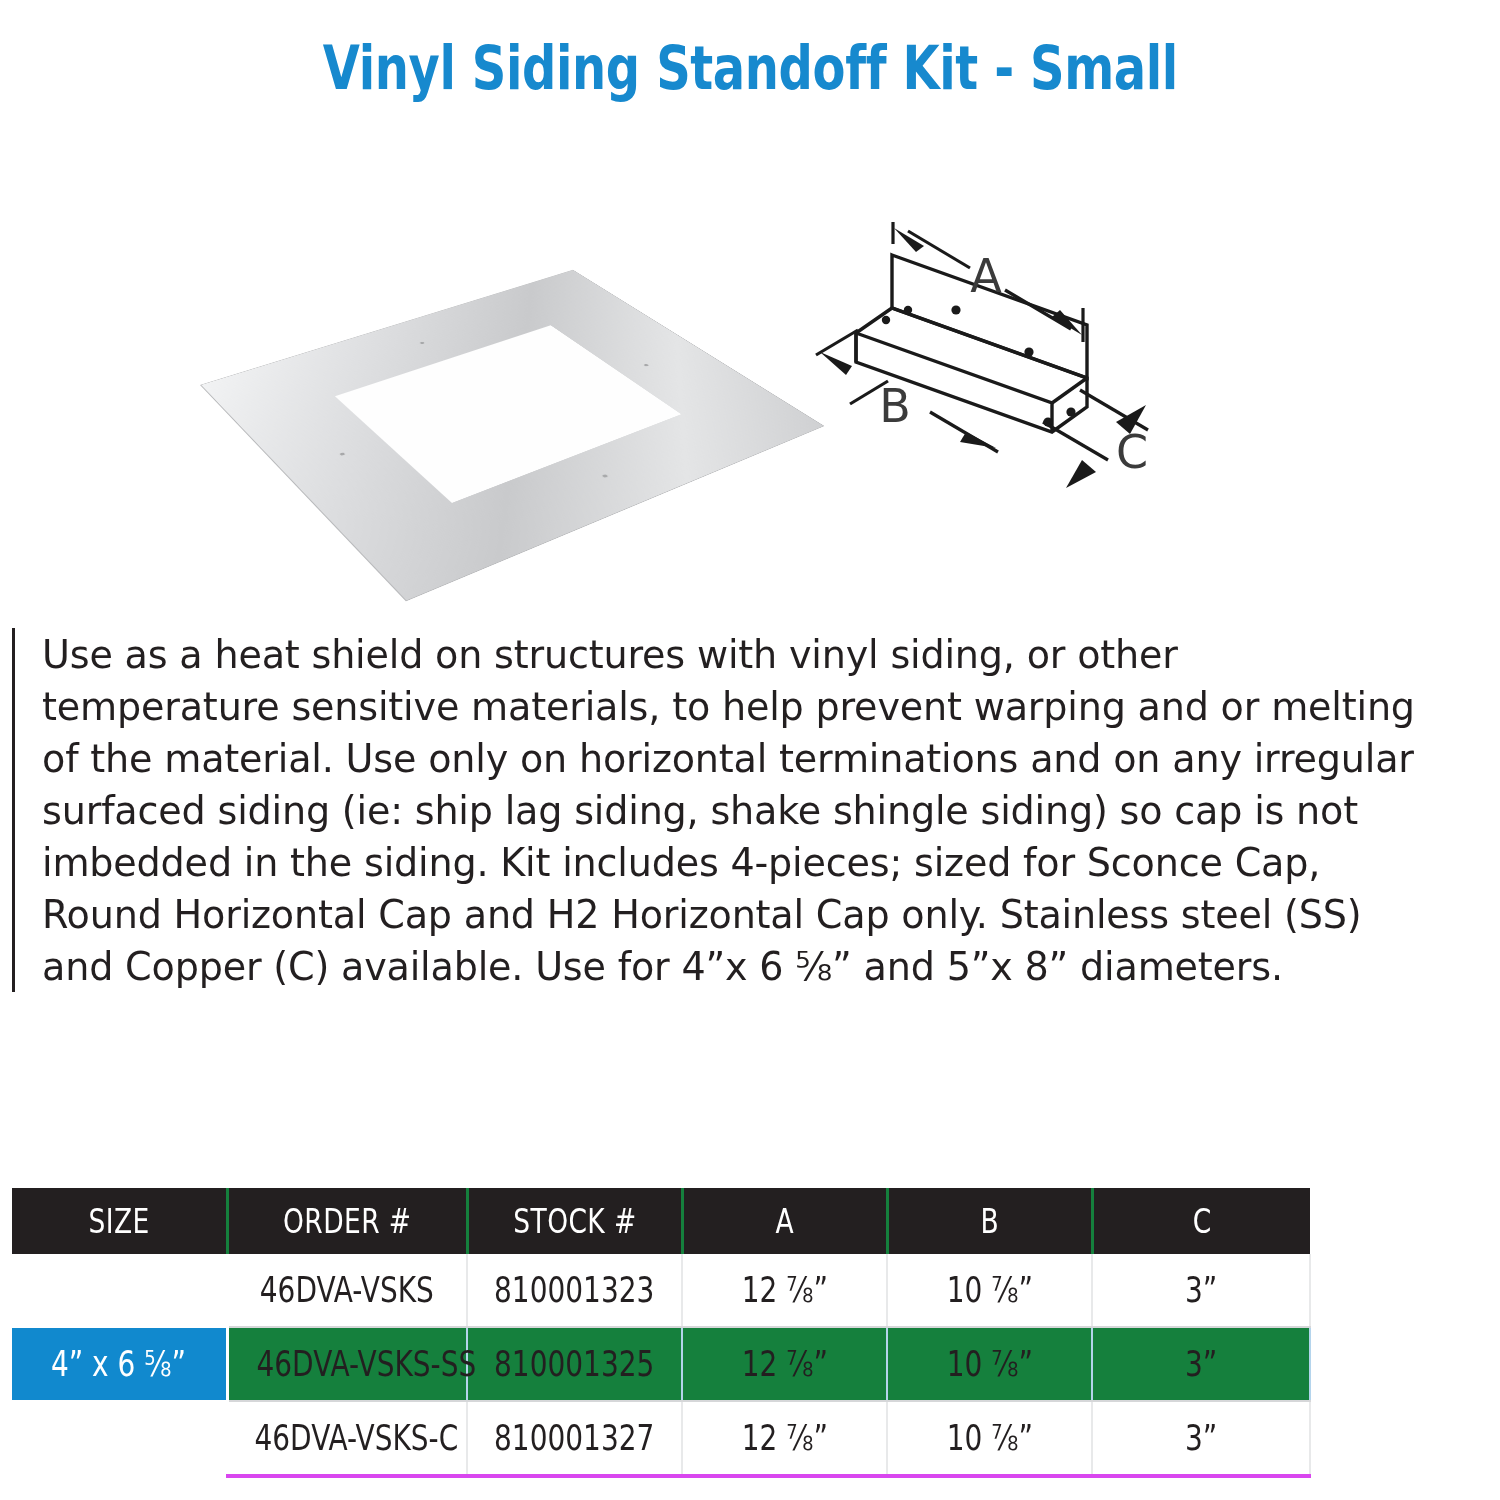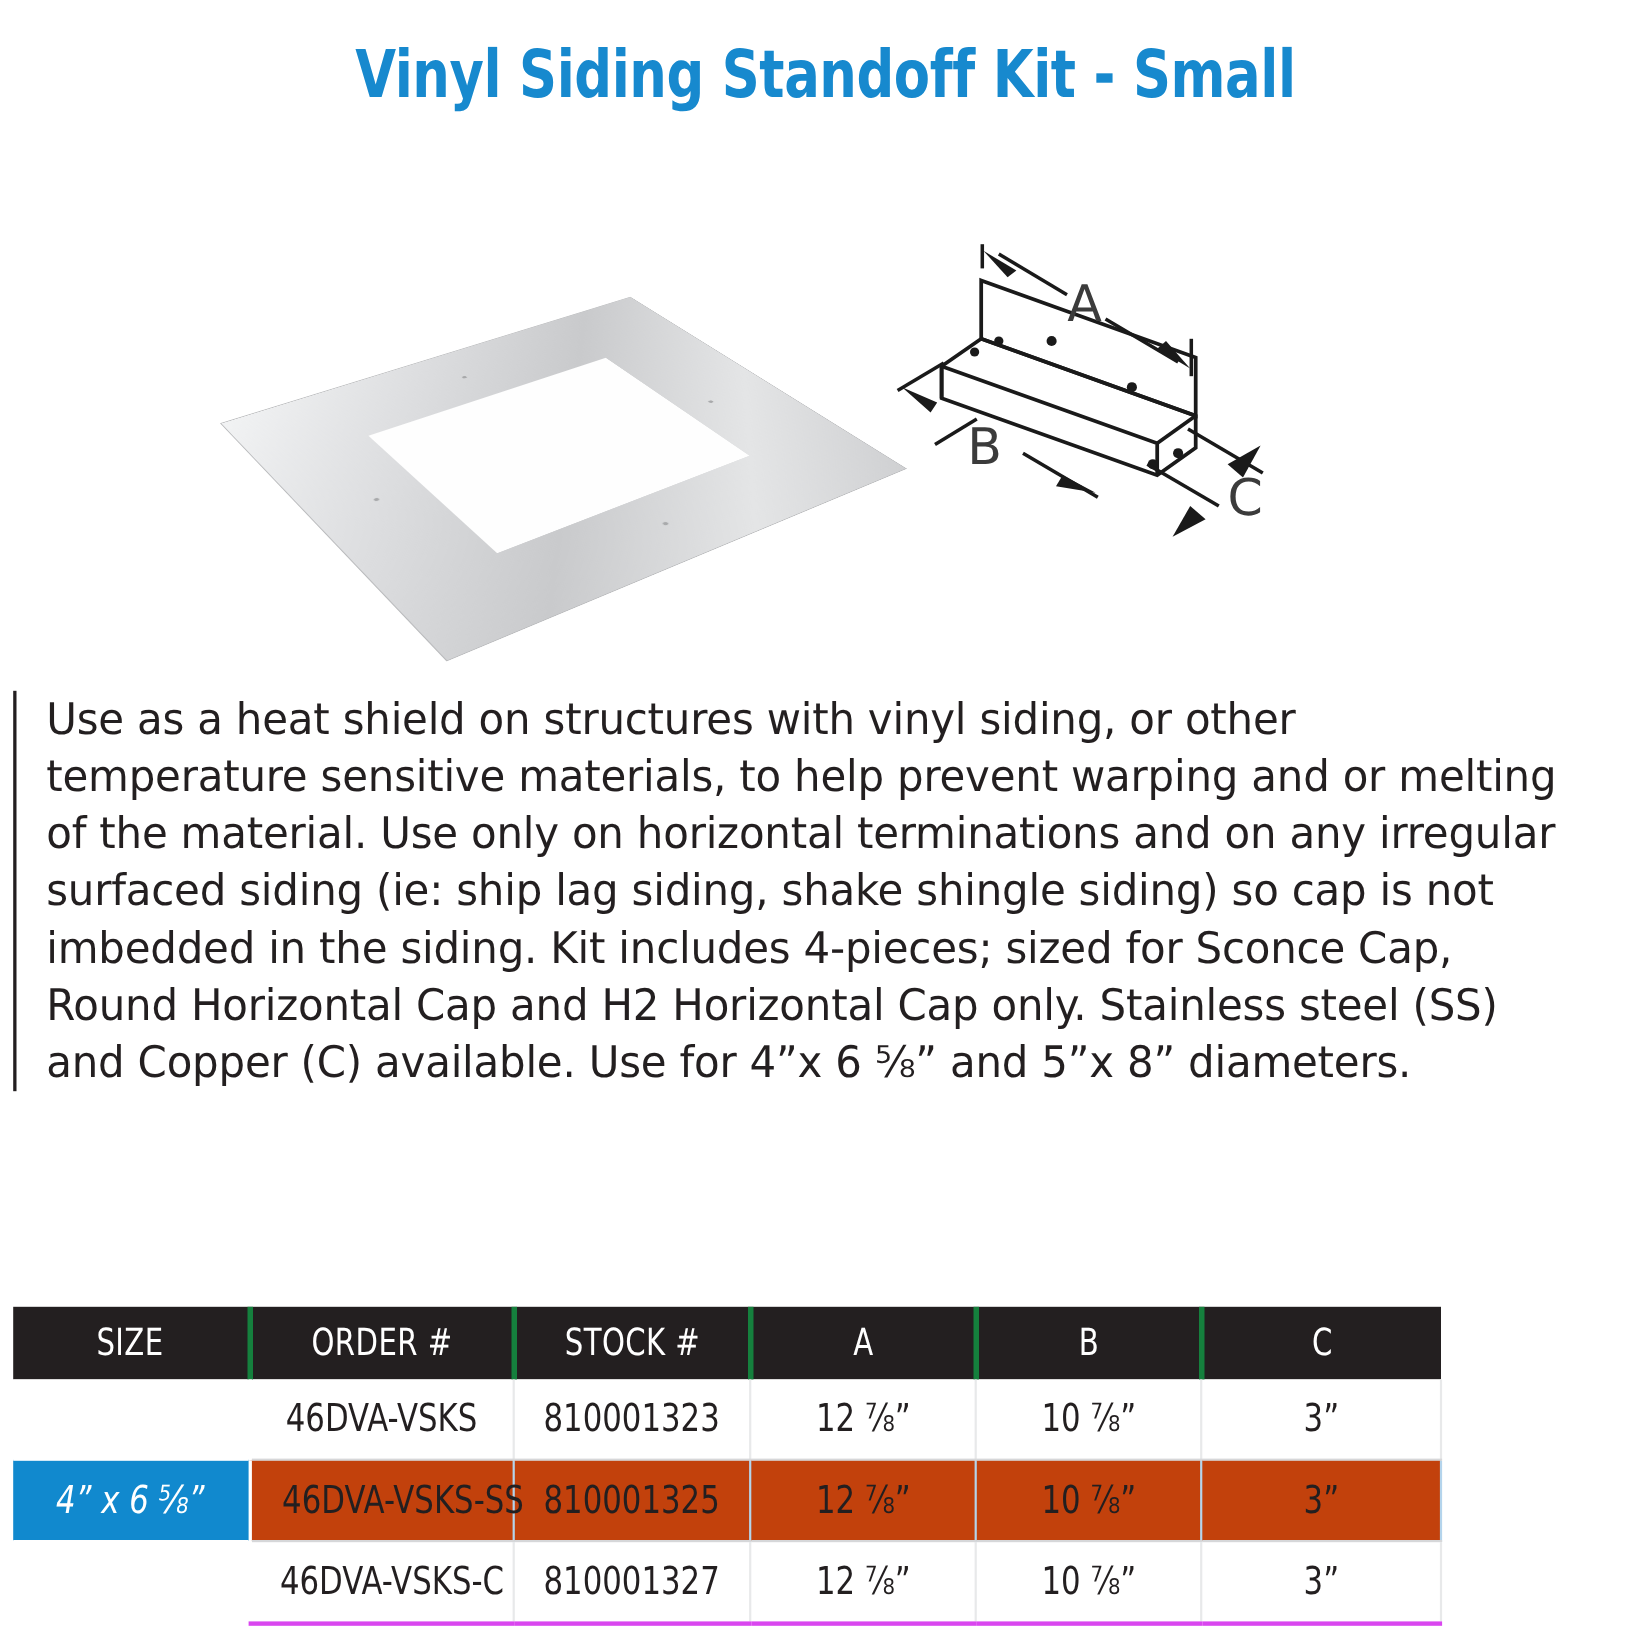--- a/index.html
+++ b/index.html
@@ -162,43 +162,42 @@
     padding: 0;
     border: 0;
   }
   .spec-table thead th {
     background: #231f20;
     color: #ffffff;
     height: 66px;
     font-size: 34px;
     font-weight: 400;
     letter-spacing: 0.5px;
-    border-right: 5px solid #15803d;
+    border-right: 3px solid #15803d;
   }
   .spec-table thead th:last-child { border-right: 0; }
   .hdr-inner { display: inline-block; transform: scaleX(0.78); white-space: nowrap; }
 
   .spec-table tbody td {
     height: 72px;
     font-size: 35px;
     color: #231f20;
     border-bottom: 2px solid #d6d7d9;
     border-right: 2px solid #e8e9ea;
   }
   .spec-table tbody tr:last-child td { border-bottom: 4px solid #d946ef; }
   .cell-inner { display: inline-block; transform: scaleX(0.80); white-space: nowrap; }
 
   .size-cell {
     background: #1189ce;
     color: #ffffff !important;
     border-right: 3px solid #ffffff !important;
     border-bottom: 2px solid #ffffff !important;
-    font-style: italic;
-  }
-  tr.row-alt td { background: #c2410c; border-right-color: #b4d4ec; }
+  }
+  tr.row-alt td { background: #15803d; border-right-color: #b4d4ec; }
   tr.row-alt td.size-cell { background: #1189ce; }
   tr.row-plain td { background: #ffffff; }
 
   
   col.c-size  { width: 215px; }
   col.c-order { width: 240px; }
   col.c-stock { width: 215px; }
   col.c-a     { width: 205px; }
   col.c-b     { width: 205px; }
   col.c-c     { width: 218px; }

